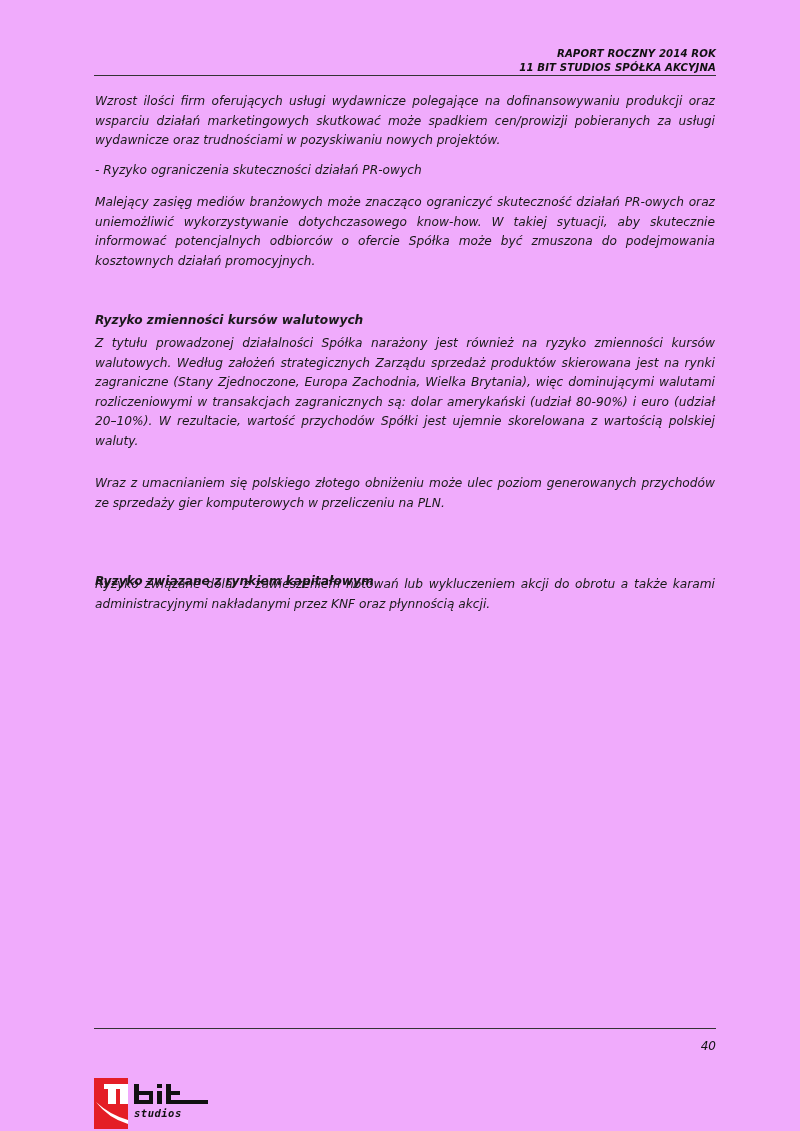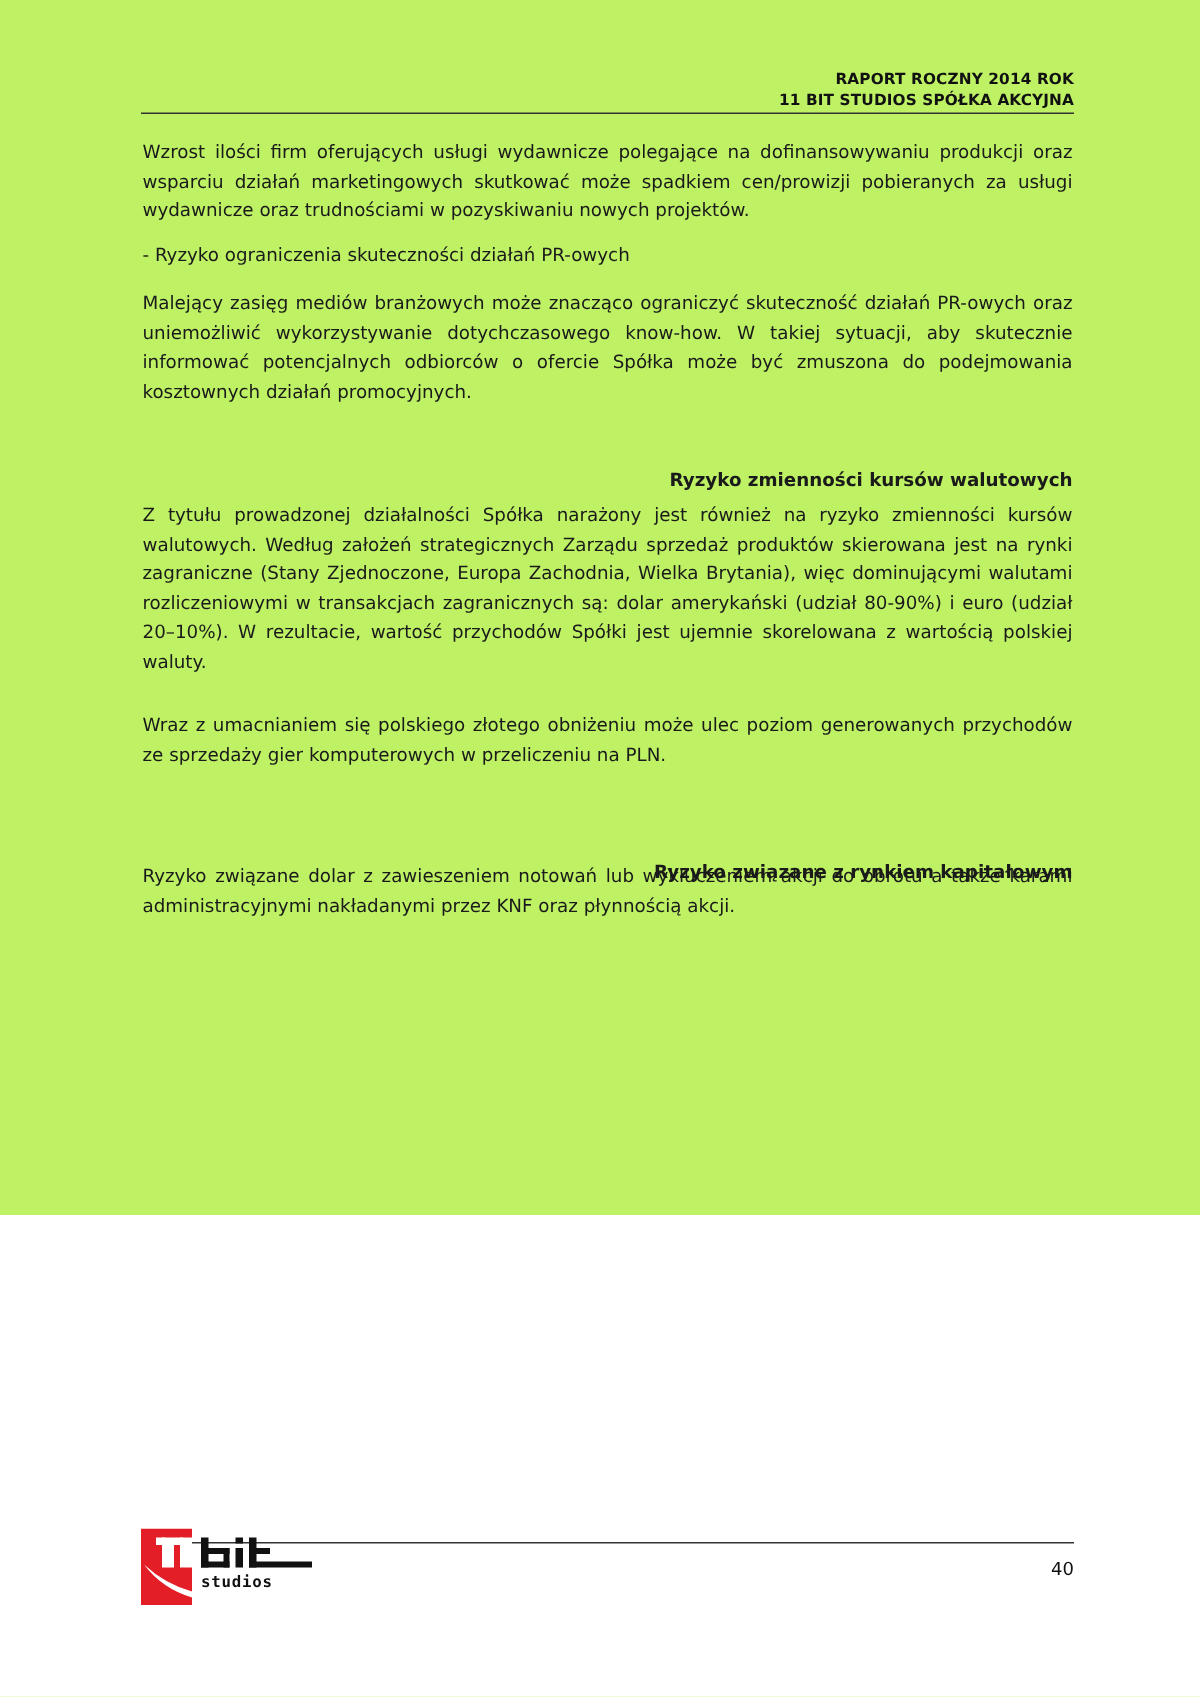--- a/index.html
+++ b/index.html
@@ -1,40 +1,40 @@
 <!DOCTYPE html>
 <html><head>
   <meta charset="utf-8">
   <style>
     html, body { margin: 0; padding: 0; background: #ffffff; }
     body { width: 800px; height: 1131px; position: relative; overflow: hidden; color: #111111; }
-    .page { position: absolute; left: 0; top: 0; width: 800px; height: 810px; background: #bef264; }
+    .page { position: absolute; left: 0; top: 0; width: 800px; height: 1131px; background: #f0abfc; font-style: italic; }
 
     .header { position: absolute; right: 84px; top: 47px; text-align: right;
       font-family: "DejaVu Sans", sans-serif; font-weight: bold; font-size: 10.2px; line-height: 13.5px; color: #111; letter-spacing: 0.1px; }
     .header-rule { position: absolute; left: 94px; width: 622px; top: 75px; height: 0; border-top: 1px solid #333; }
 
     .body-text { position: absolute; left: 95px; width: 620px;
       font-family: "DejaVu Sans", sans-serif; font-size: 12.2px; line-height: 19.5px; color: #1a1a1a; }
     .para { text-align: justify; margin: 0; }
-    .heading { font-weight: bold; margin: 0; font-size: 12.2px; text-align: right; }
+    .heading { font-weight: bold; margin: 0; font-size: 12.2px; }
 
     .p1 { position: absolute; top: 92px; }
     .bullet { position: absolute; top: 161px; }
     .p2 { position: absolute; top: 193px; }
     .h1 { position: absolute; top: 311px; }
     .p3 { position: absolute; top: 334px; }
     .p4 { position: absolute; top: 474px; }
     .h2 { position: absolute; top: 572px; }
     .p5 { position: absolute; top: 575px; }
 
     .footer-rule { position: absolute; left: 94px; width: 622px; top: 1028px; height: 0; border-top: 1px solid #333; }
     .page-number { position: absolute; right: 84px; top: 1039px; font-family: "DejaVu Sans", sans-serif; font-size: 12px; color: #111; }
 
-    .logo { position: absolute; left: 94px; top: 1019px; width: 120px; height: 52px; }
+    .logo { position: absolute; left: 94px; top: 1078px; width: 120px; height: 52px; }
     .logo-bit { position: absolute; left: 0; top: 0; }
   </style>
 </head>
 <body>
 
 <div class="page">
 
   <div class="header">
     <div>RAPORT ROCZNY 2014 ROK</div>
     <div>11 BIT STUDIOS SPÓŁKA AKCYJNA</div>

